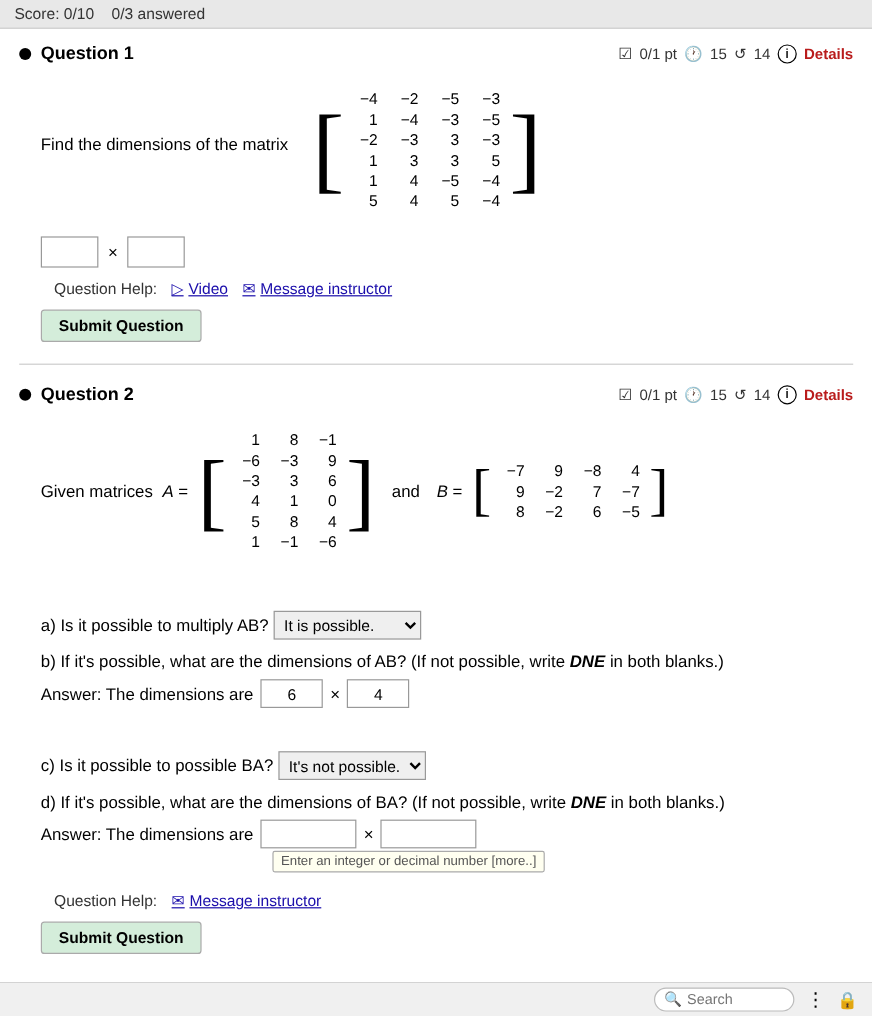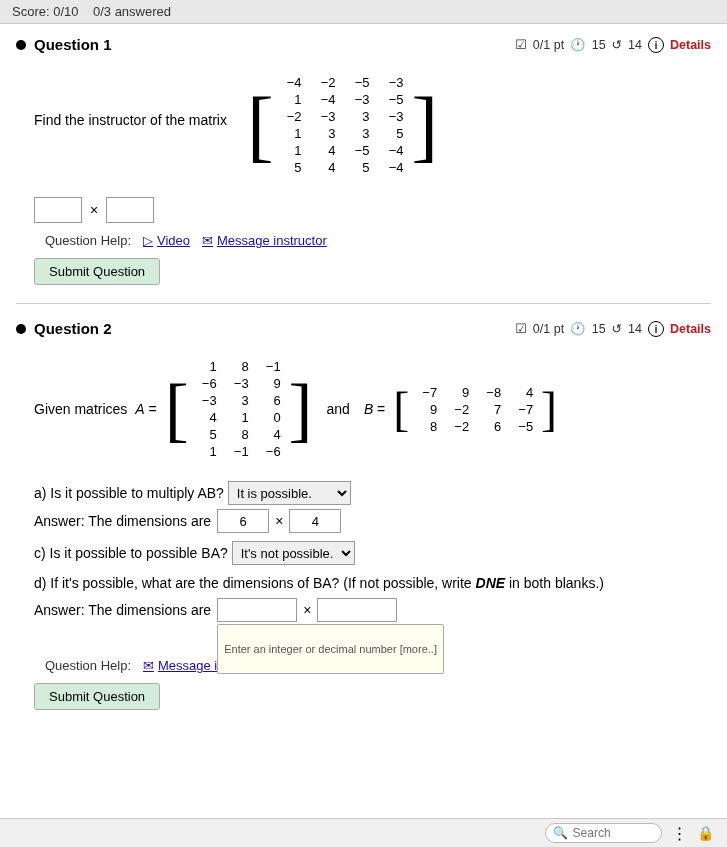--- a/index.html
+++ b/index.html
@@ -119,21 +119,21 @@
       align-items: center;
       gap: 4px;
     }
     .submit-btn {
       background: #d4edda;
       border: 1px solid #aaa;
       padding: 5px 14px;
       font-size: 13px;
       cursor: pointer;
       border-radius: 3px;
-      font-weight: normal;
+      font-weight: bold;
     }
     .divider {
       border: none;
       border-top: 1px solid #ccc;
       margin: 16px 0;
     }
     .answer-row {
       display: flex;
       align-items: center;
       gap: 6px;
@@ -155,34 +155,36 @@
       border: 1px solid #999;
       text-align: center;
       font-size: 13px;
       padding: 2px;
     }
     .select-dropdown {
       height: 24px;
       font-size: 13px;
       border: 1px solid #999;
       padding: 0 4px;
+      margin-top: 28px;
     }
     .sub-question {
       margin: 8px 0 4px 0;
       font-size: 14px;
       line-height: 1.5;
     }
     .tooltip-note {
       font-size: 11px;
       color: #555;
       border: 1px solid #aaa;
       background: #fffff0;
-      padding: 18px 6px;
+      padding: 2px 6px;
       border-radius: 2px;
       display: inline-block;
+      margin-left: 10px;
     }
     .italic-dne {
       font-style: italic;
       font-weight: bold;
     }
     .bottom-bar {
       position: fixed;
       bottom: 0;
       width: 727px;
       background: #f0f0f0;
@@ -236,21 +238,21 @@
         <span>15</span>
         <span>↺</span>
         <span>14</span>
         <span style="border:1.5px solid #000;border-radius:50%;width:16px;height:16px;display:inline-flex;align-items:center;justify-content:center;font-size:11px;font-weight:bold;">i</span>
         <a class="details-link">Details</a>
       </div>
     </div>
 
     <div class="question-body">
       <div style="display:flex; align-items:center; gap:20px; flex-wrap:wrap;">
-        <span class="question-text">Find the instructor of the matrix</span>
+        <span class="question-text">Find the dimensions of the matrix</span>
         <div class="matrix-wrapper">
           <span class="matrix-bracket-left">[</span>
           <div class="matrix-grid" style="grid-template-columns: repeat(4, auto);">
             <span>−4</span>
               <span>−2</span>
               <span>−5</span>
               <span>−3</span>
             <span>1</span>
               <span>−4</span>
               <span>−3</span>
@@ -377,20 +379,23 @@
       
       <div class="sub-question">
         <span>a) Is it possible to multiply AB?</span>
         <select class="select-dropdown">
           <option>It is possible.</option>
           <option>It's not possible.</option>
         </select>
       </div>
 
       
+      <div class="sub-question">
+        <span>b) If it's possible, what are the dimensions of AB? (If not possible, write <span class="italic-dne">DNE</span> in both blanks.)</span>
+      </div>
       <div class="answer-row">
         <span>Answer: The dimensions are</span>
         <input class="answer-input" type="text" value="6" style="">
         <span>×</span>
         <input class="answer-input" type="text" value="4" style="">
       </div>
 
       
       <div class="sub-question" style="margin-top:8px;">
         <span>c) Is it possible to possible BA?</span>

